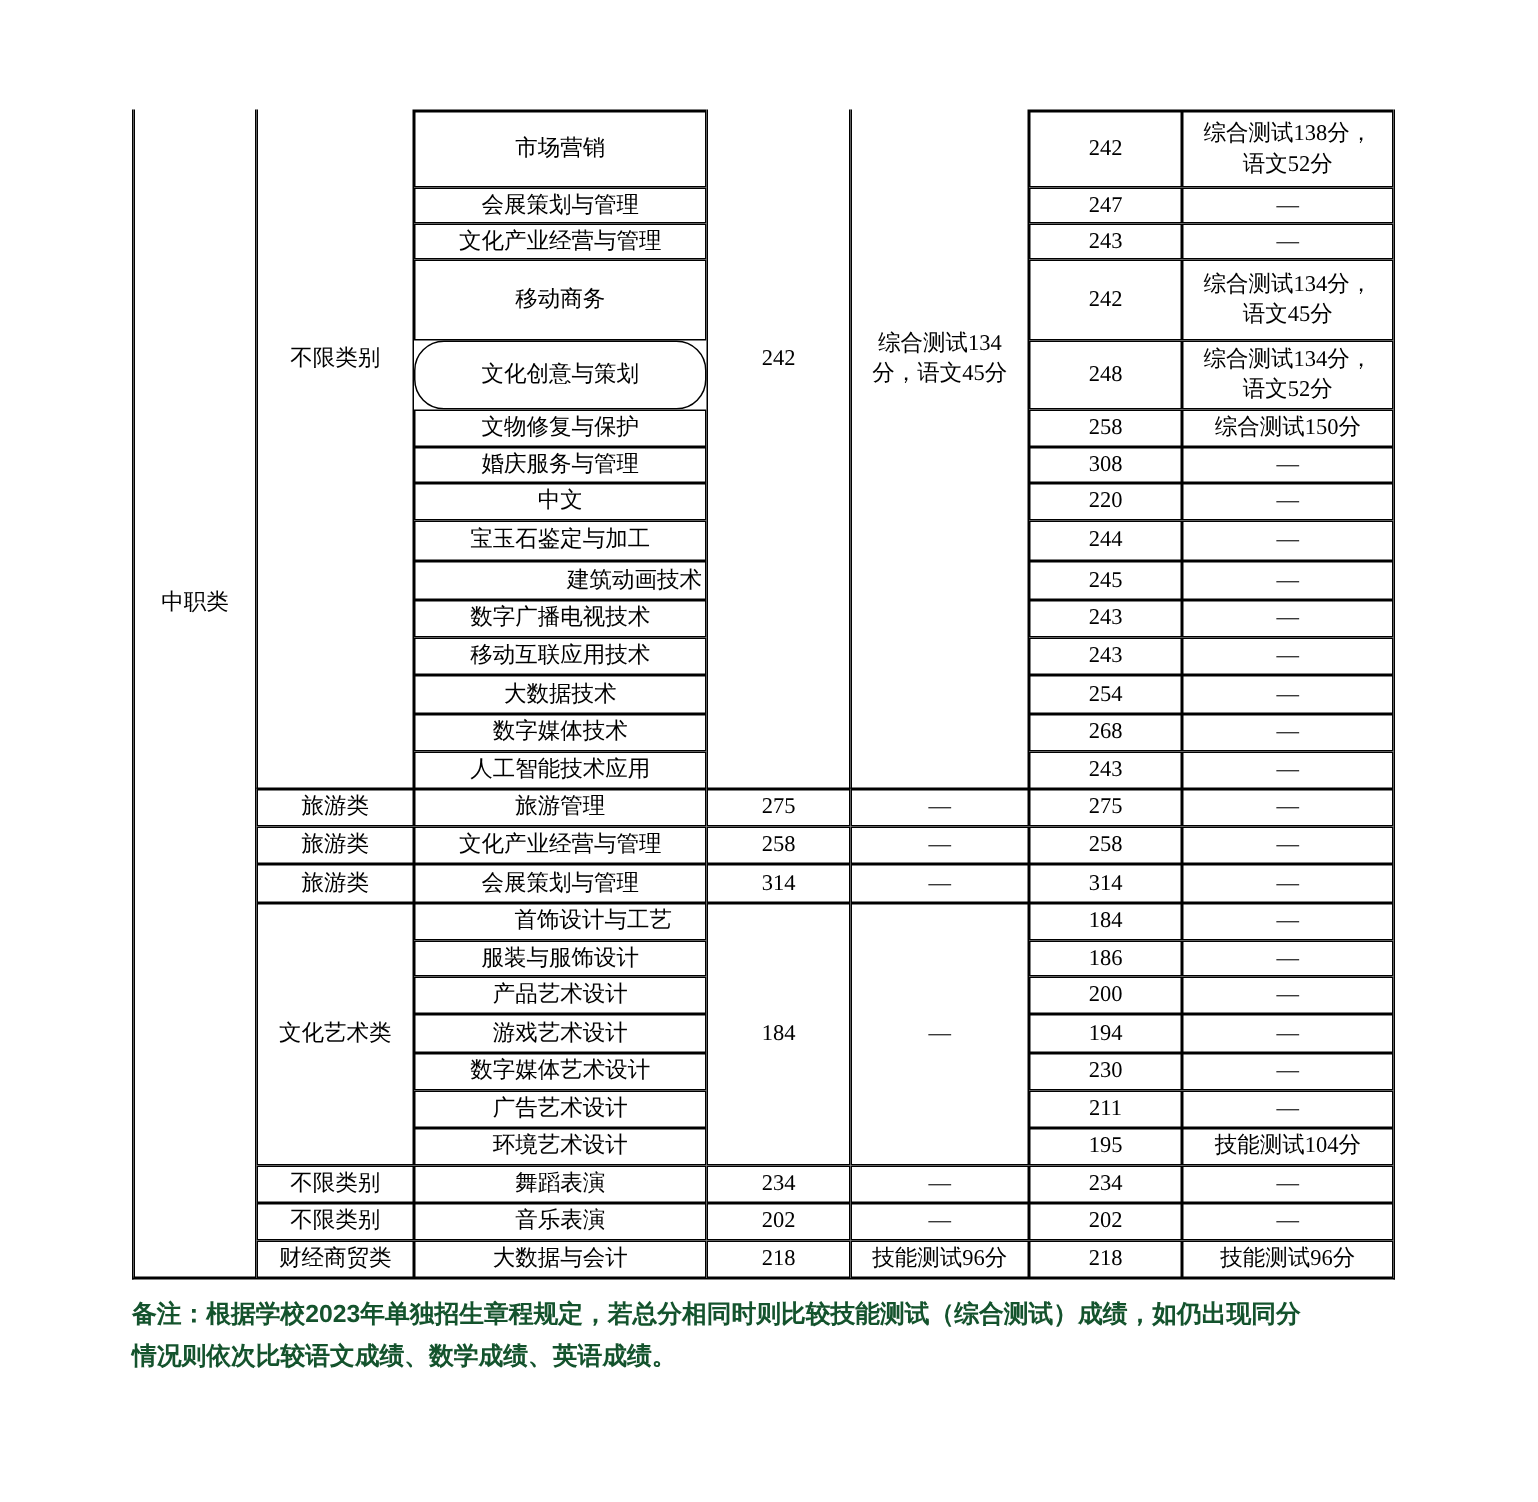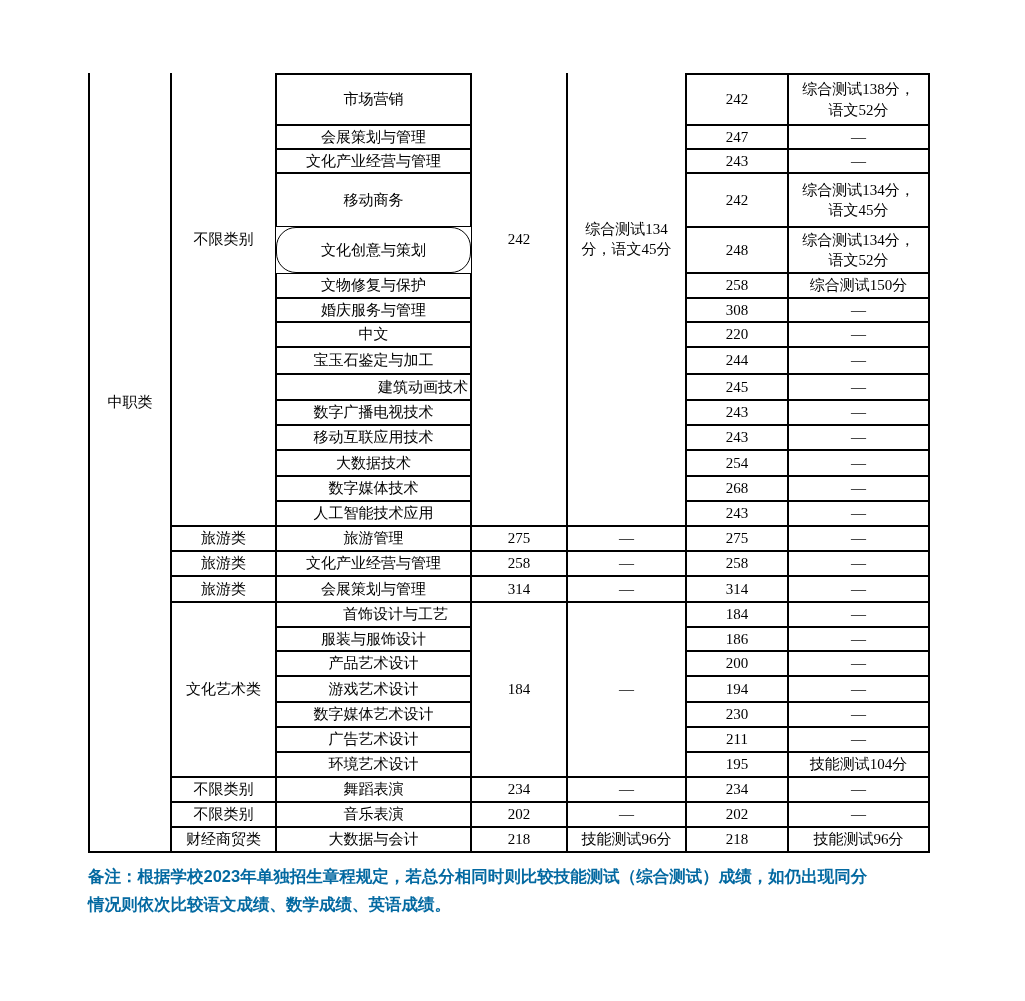--- a/index.html
+++ b/index.html
@@ -360,14 +360,14 @@
       <span class="cell-text">技能测试96分</span>
     </div>
     <div class="cell" style="grid-area: 28 / 6 / span 1;">
       <span class="cell-text">218</span>
     </div>
     <div class="cell" style="grid-area: 28 / 7 / span 1;">
       <span class="cell-text">技能测试96分</span>
     </div>
   </div>
 
-<div id="footnote" style="color: #0369a1;">备注：根据学校2023年单独招生章程规定，若总分相同时则比较技能测试（综合测试）成绩，如仍出现同分
+<div id="footnote" style="color: #14532d;">备注：根据学校2023年单独招生章程规定，若总分相同时则比较技能测试（综合测试）成绩，如仍出现同分
 情况则依次比较语文成绩、数学成绩、英语成绩。</div>
 
 </body></html>

